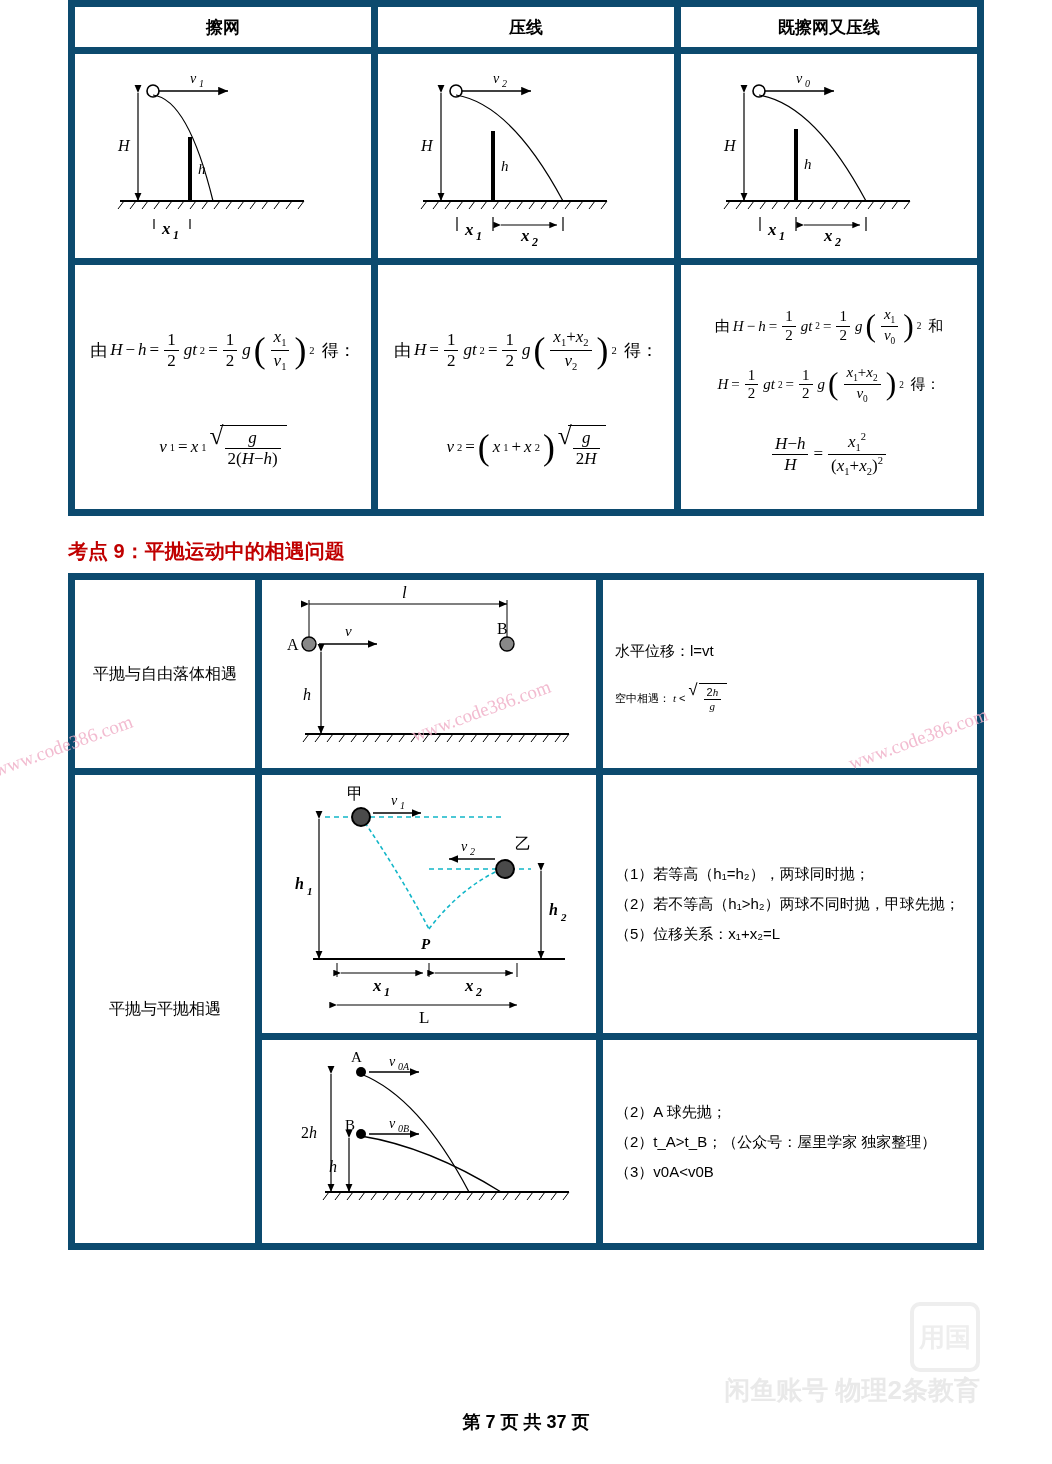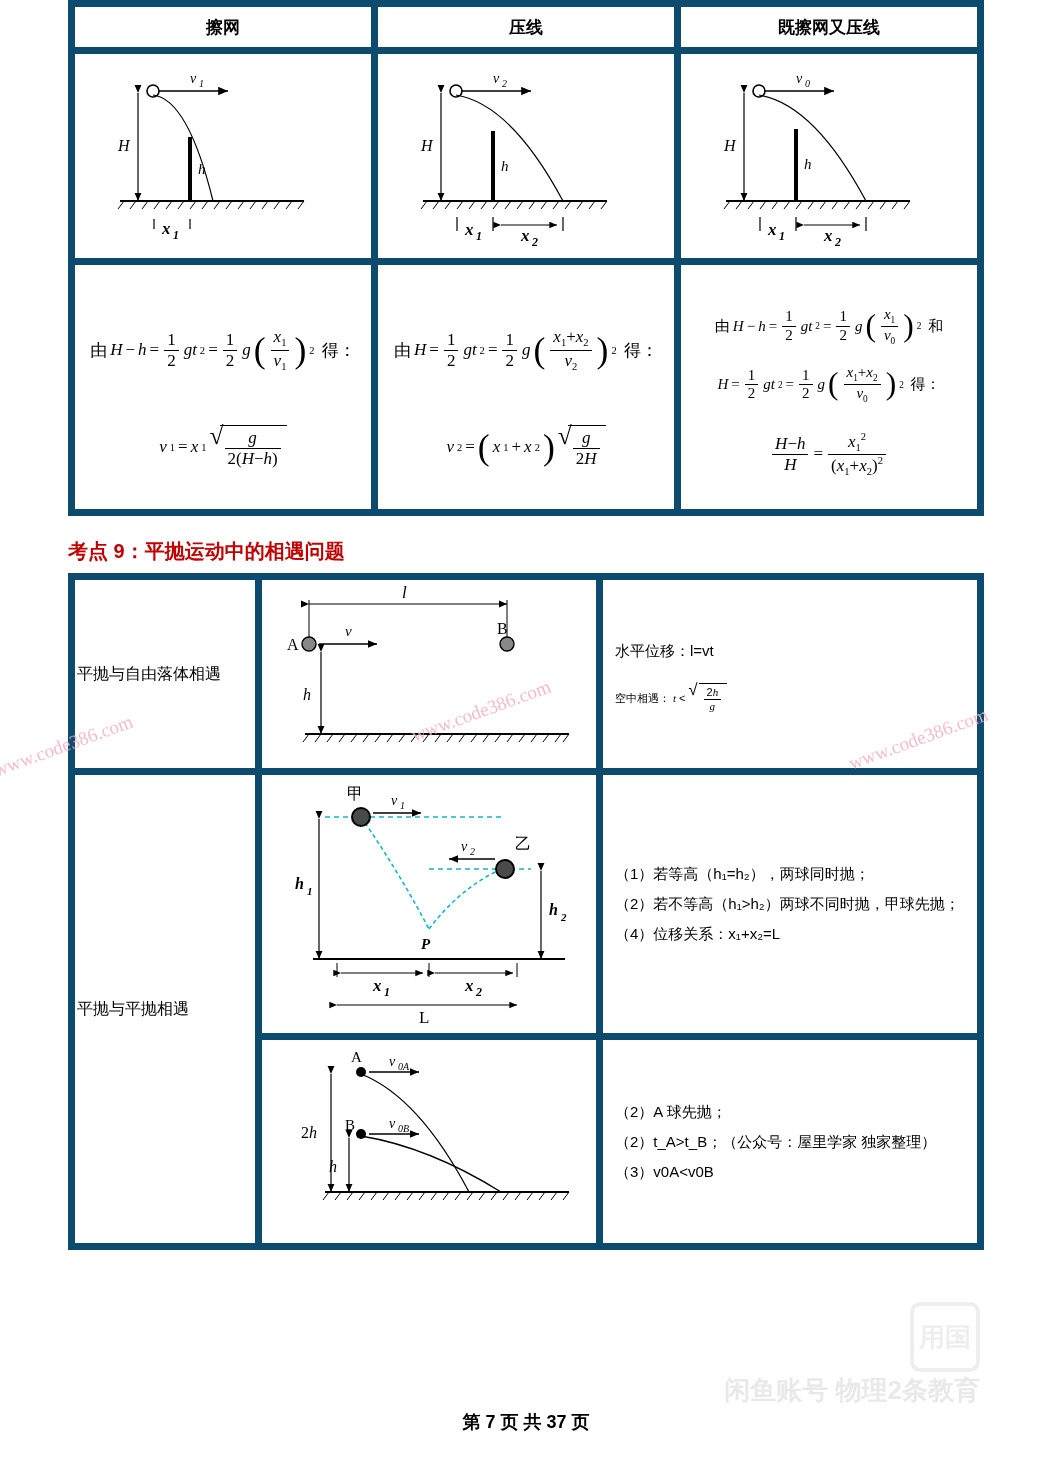--- a/index.html
+++ b/index.html
@@ -50,21 +50,21 @@
     height:36px;
     text-align:center;
   }
   .t1 td.fig{height:200px;text-align:center;}
   .t1 td.form{height:240px;text-align:center;font-size:15px;}
 
   
   .t2{width:916px;margin-left:68px;}
   .t2 td.lab{
     width:176px;
-    text-align:left;
+    text-align:center;
     font-family:Liberation Mono, monospace;
     font-size:16px;
   }
   .t2 td.fig{width:330px;text-align:center;}
   .t2 td.txt{
     padding:14px 12px;
     font-family:"Liberation Sans", sans-serif;
     font-size:15px;
     line-height:2.0;
     vertical-align:middle;
@@ -564,21 +564,21 @@
           <text x="196" y="214" font-size="17" font-style="italic" font-weight="bold" font-family="serif">x</text>
           <text x="207" y="219" font-size="12" font-style="italic" font-weight="bold" font-family="serif">2</text>
 
           <line x1="68" y1="228" x2="248" y2="228" stroke="#000" stroke-width="1.1" marker-start="url(#ah3)" marker-end="url(#ah3)"></line>
           <text x="150" y="246" font-size="17" font-family="serif">L</text>
         </svg>
       </td>
       <td class="txt">
         <div>（1）若等高（h₁=h₂），两球同时抛；</div>
         <div>（2）若不等高（h₁&gt;h₂）两球不同时抛，甲球先抛；</div>
-        <div>（4）位移关系：x₁+x₂=L</div>
+        <div>（5）位移关系：x₁+x₂=L</div>
       </td>
     </tr>
 
     <tr>
       <td class="fig">
         <svg width="320" height="195" viewBox="0 0 320 195">
           <defs>
             <marker id="ah4" markerWidth="8" markerHeight="8" refX="7" refY="3" orient="auto">
               <path d="M0,0 L7,3 L0,6 z" fill="#000"></path>
             </marker>

